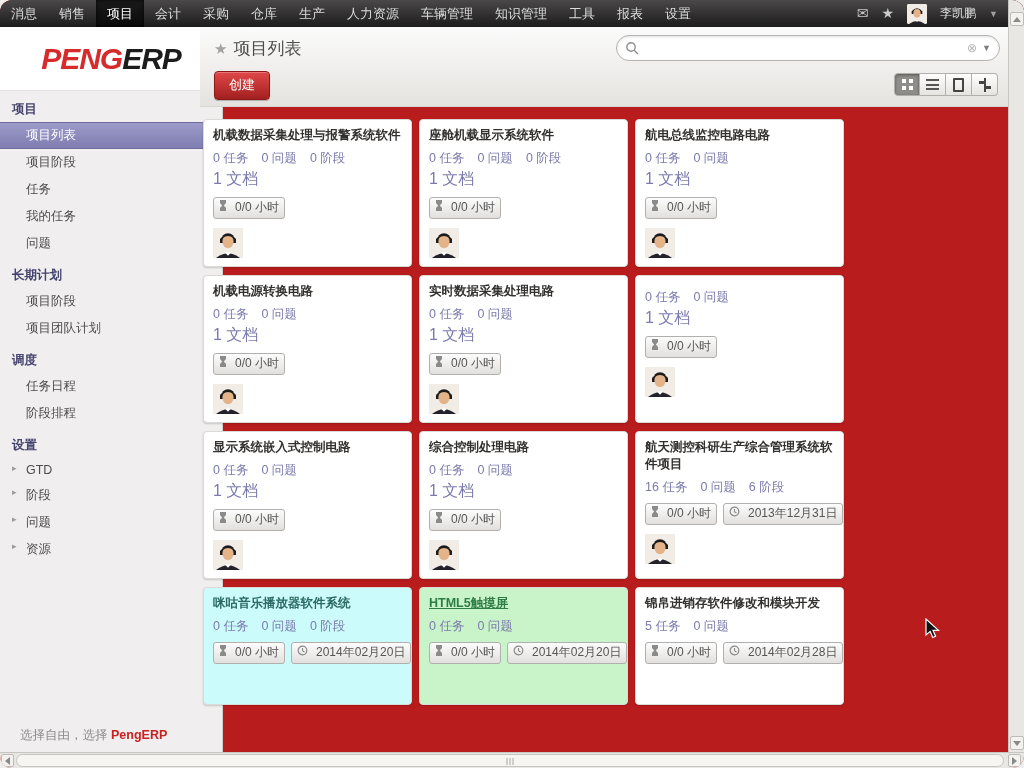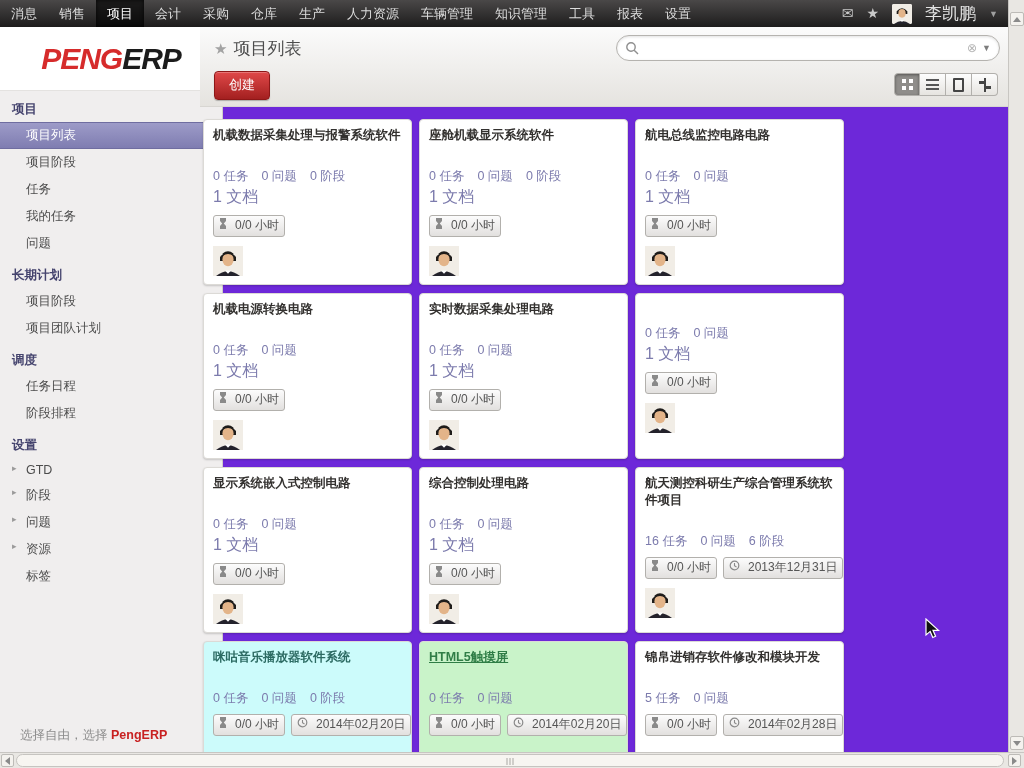--- a/index.html
+++ b/index.html
@@ -1,29 +1,29 @@
 <!DOCTYPE html>
 <html><head>
 <meta charset="utf-8">
 <style>
   * { margin:0; padding:0; box-sizing:border-box; }
   html,body { width:1024px; height:768px; overflow:hidden; }
   body { font-family:"Liberation Sans","DejaVu Sans",sans-serif; background:#f0eeec; }
-  #screen { position:relative; width:1024px; height:768px; overflow:hidden; background:#6d28d9; }
+  #screen { position:relative; width:1024px; height:768px; overflow:hidden; background:#b91c1c;border-radius:12px; }
 
   
   .topbar { position:absolute; left:0; top:0; width:1024px; height:27px;
     background:linear-gradient(#4a4848,#1d1c1c); display:flex; align-items:stretch; z-index:5; }
   .topbar ul { list-style:none; display:flex; }
   .topbar li { color:#dcdcdc; font-size:13px; line-height:27px; padding:0 11px; cursor:pointer; }
   .topbar li.active { background:rgba(0,0,0,.62); box-shadow:inset 0 0 4px rgba(0,0,0,.8); color:#fff; }
   .topbar-right { margin-left:auto; display:flex; align-items:center; gap:13px; padding-right:26px; }
   .tb-icon { color:#c9c9c9; font-size:14px; line-height:27px; cursor:pointer; }
   .tb-avatar { width:20px; height:20px; border-radius:2px; overflow:hidden; background:#fff; }
-  .tb-user { color:#e2e2e2; font-size:17px; cursor:pointer; }
+  .tb-user { color:#e2e2e2; font-size:12px; cursor:pointer; }
   .tb-caret { color:#9f9f9f; font-size:9px; cursor:pointer; }
 
   
   .sidebar { position:absolute; left:0; top:27px; width:223px; bottom:16px;
     background:#f0eeee; border-right:1px solid #d0cecb; }
   .logo { height:64px; background:#fff; display:flex; align-items:center; justify-content:center;
     font-style:italic; font-weight:bold; font-size:30px; letter-spacing:-1px; border-bottom:1px solid #e4e2e0;}
   .logo .p1 { color:#d62b2b; }
   .logo .p2 { color:#1c1c1c; }
   .side-section-title { padding:10px 10px 4px 12px; font-size:12.5px; font-weight:bold; color:#45446e; }
@@ -66,21 +66,21 @@
   .ic-gantt { position:relative; width:14px; height:14px; }
   .ic-gantt .vbar { position:absolute; left:6px; top:0; width:2px; height:14px; background:#444; }
   .ic-gantt .h1 { position:absolute; left:1px; top:3px; width:5px; height:3px; background:#444; }
   .ic-gantt .h2 { position:absolute; left:8px; top:8px; width:5px; height:3px; background:#444; }
 
   
   .kanban { padding:12px 0 0 3px; display:grid; grid-template-columns:repeat(3,209px); gap:8px 7px; }
   .card { background:#fff; border:1px solid #dcdad6; border-radius:4px; padding:7px 9px 8px;
     box-shadow:0 1px 2px rgba(0,0,0,.18); min-height:118px; cursor:pointer; }
   .card-title { font-size:12.5px; font-weight:bold; color:#33312f; line-height:1.35; }
-  .card-stats { margin-top:24px; font-size:12.5px; color:#7c7bad; }
+  .card-stats { margin-top:6px; font-size:12.5px; color:#7c7bad; }
   .card-stats span { margin-right:13px; cursor:pointer; }
   .card-docs { margin-top:2px; font-size:16px; color:#7c7bad; cursor:pointer; }
   .card-badges { margin-top:7px; display:flex; gap:6px; }
   .badge { display:inline-flex; align-items:center; gap:8px; border:1px solid #b2b0ac; border-radius:3px;
     background:linear-gradient(#fcfcfc,#e2e0de); padding:1px 5px 2px; font-size:12px; color:#555; white-space:nowrap; }
   .card-avatar { margin-top:9px; width:30px; height:30px; overflow:hidden; }
 
   
   .vscroll { position:absolute; right:0; top:0; width:16px; height:752px; background:#e9e7e3;
     border-left:1px solid #c8c6c2; z-index:10; }
@@ -158,21 +158,20 @@
         <div class="side-item"><span>项目阶段</span></div>
         <div class="side-item"><span>项目团队计划</span></div>
         <div class="side-section-title">调度</div>
         <div class="side-item"><span>任务日程</span></div>
         <div class="side-item"><span>阶段排程</span></div>
         <div class="side-section-title">设置</div>
         <div class="side-item"><span class="exp">▸</span><span>GTD</span></div>
         <div class="side-item"><span class="exp">▸</span><span>阶段</span></div>
         <div class="side-item"><span class="exp">▸</span><span>问题</span></div>
         <div class="side-item"><span class="exp">▸</span><span>资源</span></div>
-        <div class="side-item"><span>标签</span></div>
       </div>
     <div class="tagline">
       <span>选择自由，选择</span>
       <b>PengERP</b>
     </div>
   </div>
 
   <div class="main">
     <div class="header-band">
       <div class="breadcrumb">

